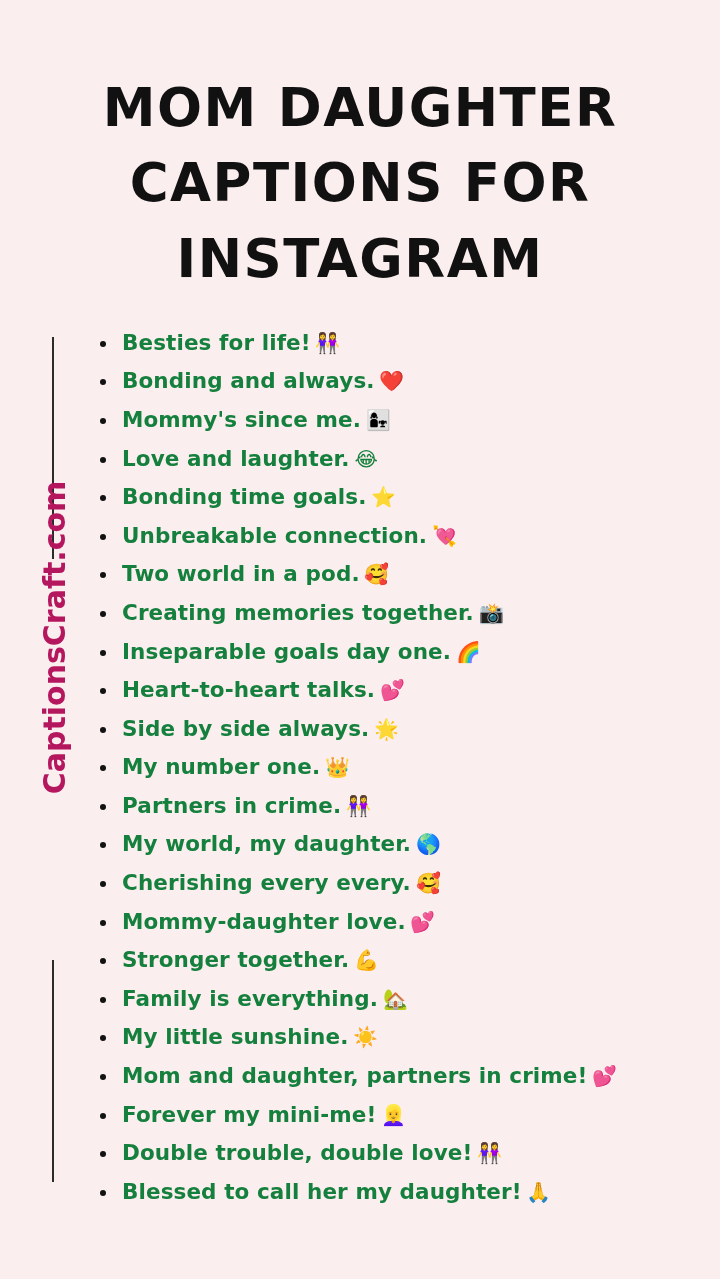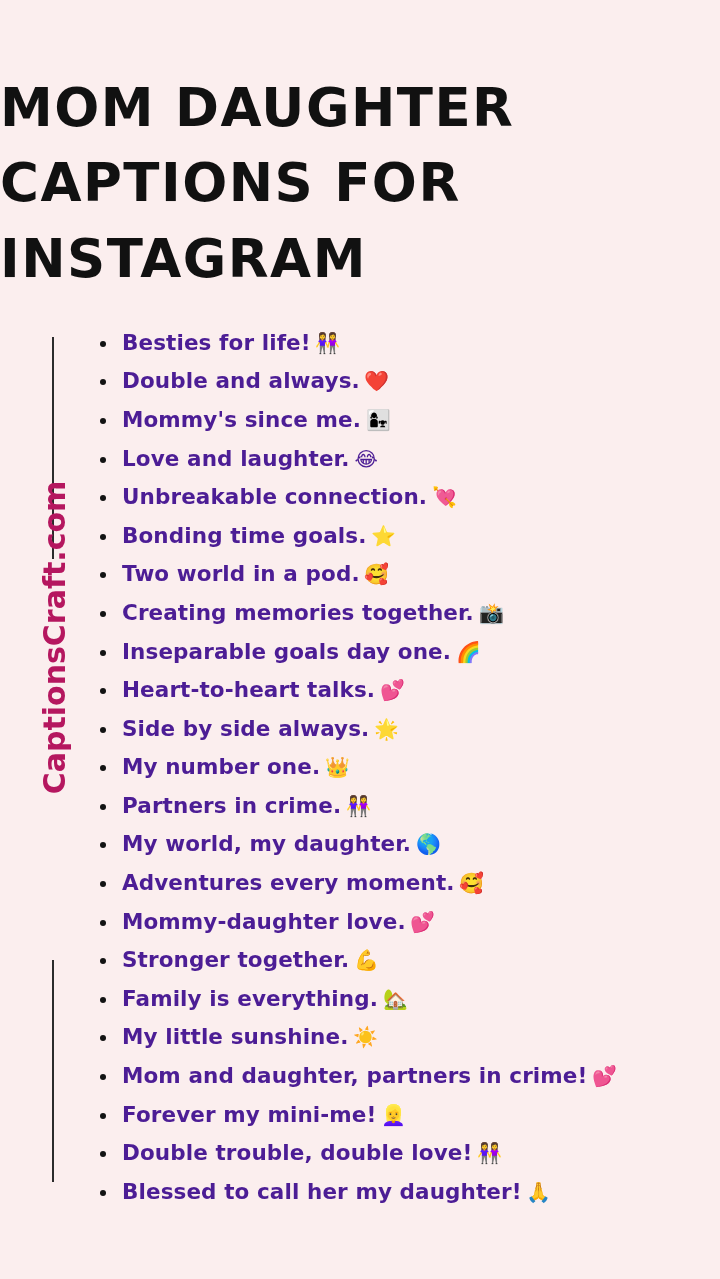--- a/index.html
+++ b/index.html
@@ -13,21 +13,21 @@
   .page {
     position: relative;
     width: 720px;
     height: 1279px;
     background: #fbeeee;
     overflow: hidden;
     box-sizing: border-box;
   }
   .title-block {
     padding-top: 70px;
-    text-align: left;
+    text-align: center;
   }
   .title-line {
     font-family: "DejaVu Sans", sans-serif;
     font-weight: 800;
     font-size: 53px;
     line-height: 1.42;
     letter-spacing: 1.5px;
     color: #111111;
     text-transform: uppercase;
   }
@@ -62,21 +62,21 @@
     margin: 28px 0 0 0;
     padding: 0 30px 0 122px;
     list-style: none;
   }
   .list li {
     position: relative;
     font-family: "DejaVu Sans", sans-serif;
     font-weight: 700;
     font-size: 21.5px;
     line-height: 38.6px;
-    color: #4c1d95;
+    color: #15803d;
     letter-spacing: 0.1px;
     white-space: nowrap;
   }
   .list li::before {
     content: "";
     position: absolute;
     left: -22px;
     top: 17px;
     width: 6px;
     height: 6px;
@@ -101,34 +101,34 @@
     <div class="title-line">INSTAGRAM</div>
   </div>
 
   <div class="rule rule-top"></div>
   <div class="rule rule-bottom"></div>
 
   <div class="watermark">CaptionsCraft.com</div>
 
   <ul class="list" id="caption-list">
       <li><span>Besties for life!</span><span class="emoji">👭</span></li>
-      <li><span>Double and always.</span><span class="emoji">❤️</span></li>
+      <li><span>Bonding and always.</span><span class="emoji">❤️</span></li>
       <li><span>Mommy's since me.</span><span class="emoji">👩‍👧</span></li>
       <li><span>Love and laughter.</span><span class="emoji">😂</span></li>
+      <li><span>Bonding time goals.</span><span class="emoji">⭐</span></li>
       <li><span>Unbreakable connection.</span><span class="emoji">💘</span></li>
-      <li><span>Bonding time goals.</span><span class="emoji">⭐</span></li>
       <li><span>Two world in a pod.</span><span class="emoji">🥰</span></li>
       <li><span>Creating memories together.</span><span class="emoji">📸</span></li>
       <li><span>Inseparable goals day one.</span><span class="emoji">🌈</span></li>
       <li><span>Heart-to-heart talks.</span><span class="emoji">💕</span></li>
       <li><span>Side by side always.</span><span class="emoji">🌟</span></li>
       <li><span>My number one.</span><span class="emoji">👑</span></li>
       <li><span>Partners in crime.</span><span class="emoji">👭</span></li>
       <li><span>My world, my daughter.</span><span class="emoji">🌎</span></li>
-      <li><span>Adventures every moment.</span><span class="emoji">🥰</span></li>
+      <li><span>Cherishing every every.</span><span class="emoji">🥰</span></li>
       <li><span>Mommy-daughter love.</span><span class="emoji">💕</span></li>
       <li><span>Stronger together.</span><span class="emoji">💪</span></li>
       <li><span>Family is everything.</span><span class="emoji">🏡</span></li>
       <li><span>My little sunshine.</span><span class="emoji">☀️</span></li>
       <li><span>Mom and daughter, partners in crime!</span><span class="emoji">💕</span></li>
       <li><span>Forever my mini-me!</span><span class="emoji">👱‍♀️</span></li>
       <li><span>Double trouble, double love!</span><span class="emoji">👭</span></li>
       <li><span>Blessed to call her my daughter!</span><span class="emoji">🙏</span></li>
     </ul>
 

